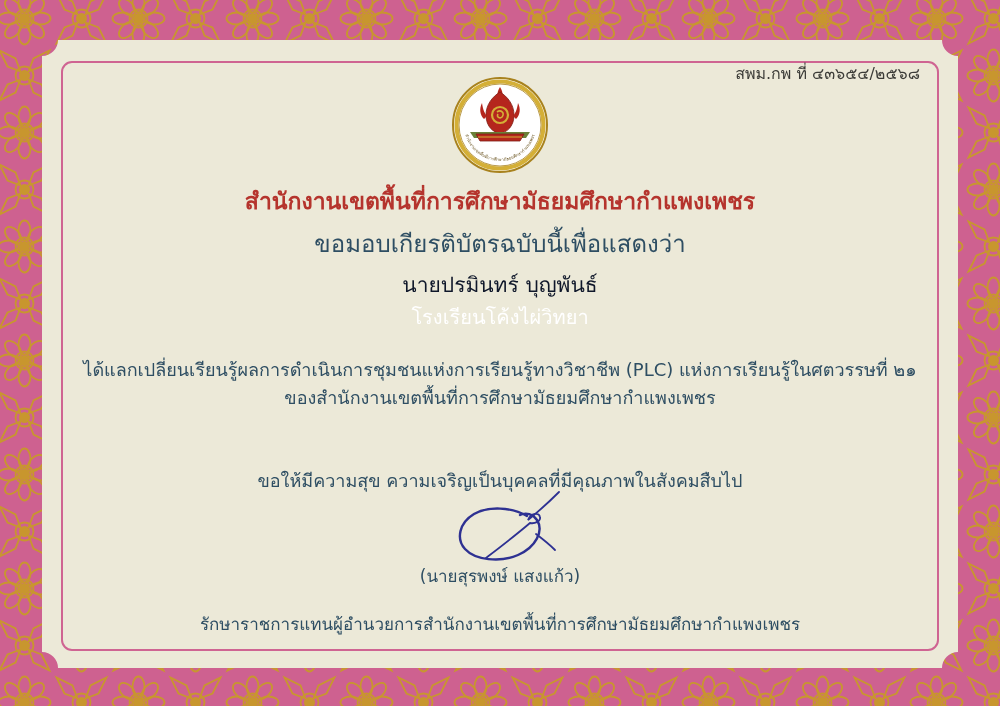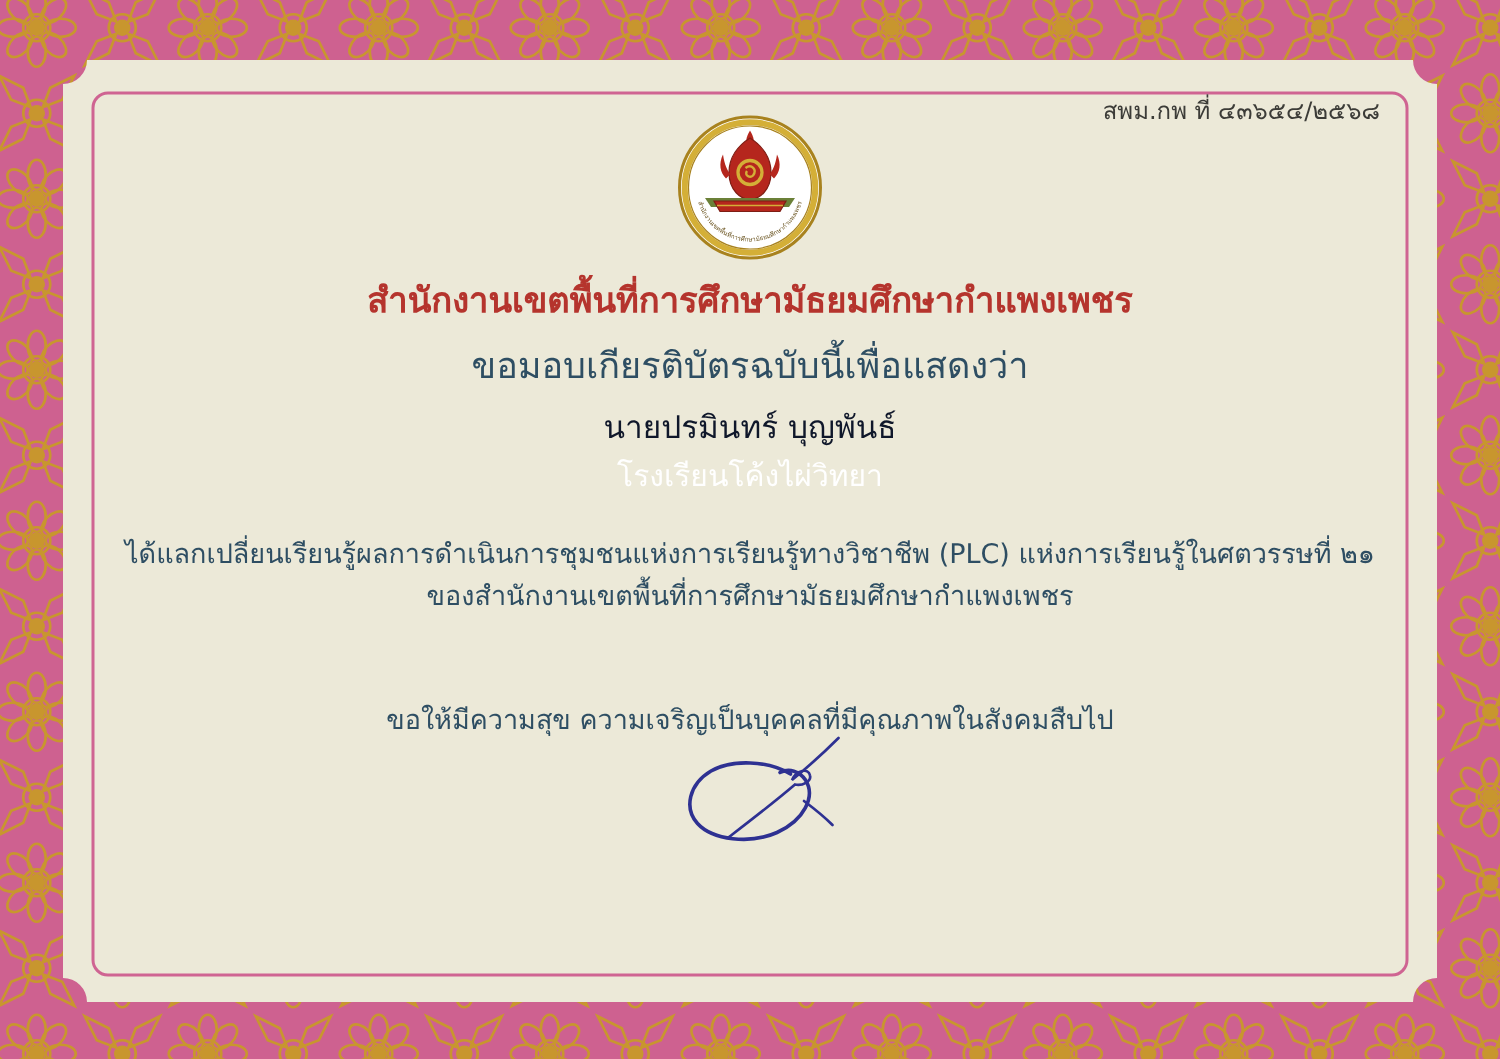--- a/index.html
+++ b/index.html
@@ -107,13 +107,15 @@
 
   <div class="docnum">สพม.กพ  ที่ ๔๓๖๕๔/๒๕๖๘</div>
 
   <div class="line org-heading">สำนักงานเขตพื้นที่การศึกษามัธยมศึกษากำแพงเพชร</div>
   <div class="line presents">ขอมอบเกียรติบัตรฉบับนี้เพื่อแสดงว่า</div>
   <div class="line recipient">นายปรมินทร์ บุญพันธ์</div>
   <div class="line school">โรงเรียนโค้งไผ่วิทยา</div>
   <div class="line ach1">ได้แลกเปลี่ยนเรียนรู้ผลการดำเนินการชุมชนแห่งการเรียนรู้ทางวิชาชีพ (PLC) แห่งการเรียนรู้ในศตวรรษที่ ๒๑</div>
   <div class="line ach2">ของสำนักงานเขตพื้นที่การศึกษามัธยมศึกษากำแพงเพชร</div>
   <div class="line bless">ขอให้มีความสุข ความเจริญเป็นบุคคลที่มีคุณภาพในสังคมสืบไป</div>
+  <div class="line signer">(นายสุรพงษ์ แสงแก้ว)</div>
+  <div class="line title2">รักษาราชการแทนผู้อำนวยการสำนักงานเขตพื้นที่การศึกษามัธยมศึกษากำแพงเพชร</div>
 </div>
 
 </body></html>

